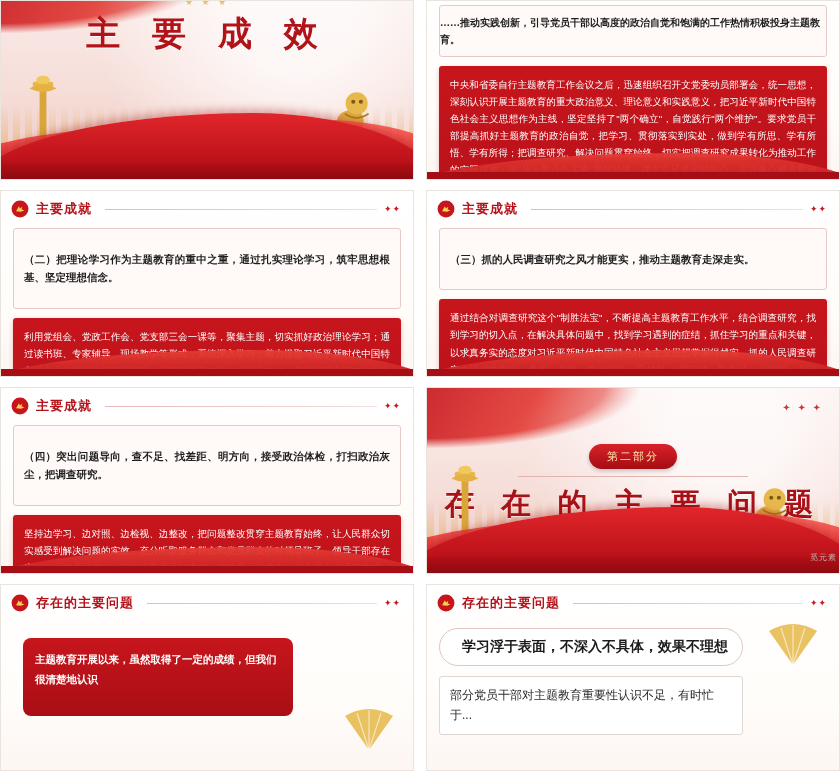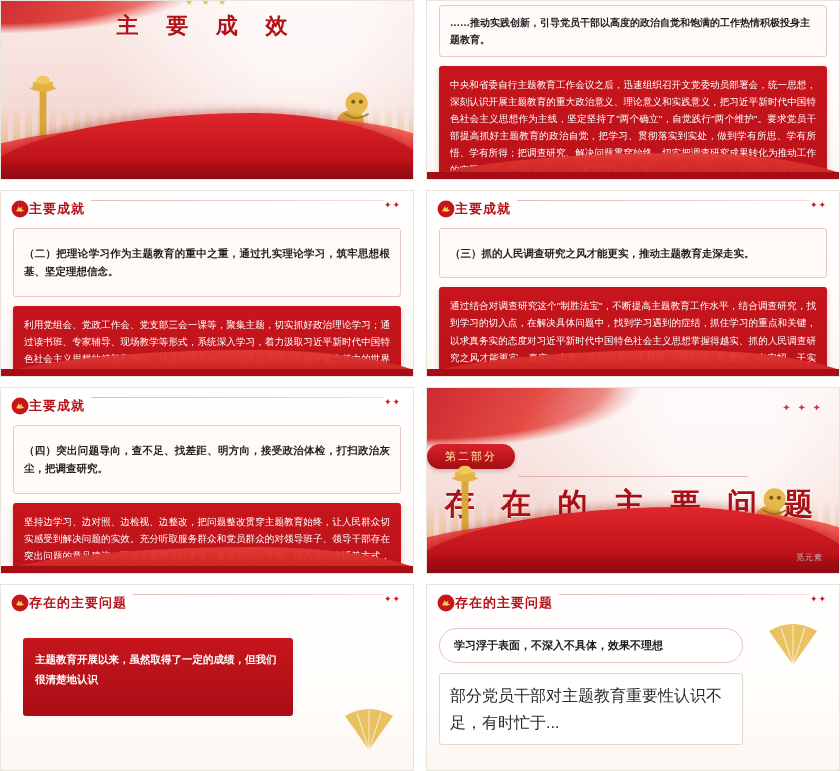--- a/index.html
+++ b/index.html
@@ -53,21 +53,21 @@
   .cover .lion{
     position:absolute;right:8%;bottom:28px;width:62px;height:68px;
   }
   .cover .column{
     position:absolute;left:6%;bottom:22px;width:34px;height:86px;
   }
   .cover-title{
     position:absolute;left:0;right:0;top:38px;text-align:center;
     font-family:"DejaVu Serif","Liberation Serif",serif;
     font-weight:700;color:#b01318;letter-spacing:10px;
-    font-size:22px;text-shadow:0 1px 0 #fff;
+    font-size:34px;text-shadow:0 1px 0 #fff;
   }
   .cover .stars{
     position:absolute;left:50%;transform:translateX(-50%);top:24px;color:#e8c25a;font-size:9px;letter-spacing:3px;
   }
   .cover .flag{
     position:absolute;left:0;top:0;width:60%;height:70px;
     background:linear-gradient(120deg,#c8161d 0%,#e23a33 40%,rgba(226,58,51,0) 100%);
     -webkit-mask-image:radial-gradient(120% 120% at 0% 0%, #000 60%, transparent 72%);
             mask-image:radial-gradient(120% 120% at 0% 0%, #000 60%, transparent 72%);
     opacity:.9;
@@ -75,66 +75,67 @@
   .emblem{
     position:absolute;left:12px;top:10px;width:26px;height:26px;
   }
   .birds{position:absolute;right:16px;top:14px;color:#c0161d;font-size:10px;letter-spacing:2px;opacity:.85;}
 
   
   .content{
     background:linear-gradient(180deg,#ffffff 0%,#fffdfa 60%,#fdf6f2 100%);
   }
   .c-head{
-    display:flex;padding:9px 12px 4px 10px;
+    display:flex;align-items:center;gap:7px;padding:9px 12px 4px 10px;
   }
   .c-head .title{
     font-size:13px;font-weight:700;color:#b4131a;letter-spacing:1px;
     font-family:"DejaVu Serif","Liberation Serif",serif;
   }
   .c-head .rule{
     flex:1;height:1px;background:linear-gradient(90deg,#e8b9b6,#f3dedc);margin-left:6px;
   }
   .c-head .deco{color:#c8161d;font-size:9px;letter-spacing:1px;}
   .lead{
     margin:6px 12px 0 12px;border:1px solid #e7c9c6;border-radius:3px;
-    background:#fffaf8;padding:15px 10px;
+    background:#fffaf8;padding:21px 10px;
     font-size:10.5px;line-height:1.75;color:#1e1e1e;text-align:justify;
     font-family:"DejaVu Serif","Liberation Serif",serif;font-weight:700;
   }
   .body-box{
     margin:9px 12px 0 12px;border-radius:3px;
     background:linear-gradient(180deg,#c7151c 0%,#b6111a 100%);
     color:#fff;padding:10px 11px;
     font-size:9.6px;line-height:1.78;text-align:justify;
     box-shadow:0 2px 5px rgba(170,16,22,.25);
   }
   .slide .foot-ribbon{
     position:absolute;left:-6%;right:-6%;bottom:-14px;height:40px;
     background:linear-gradient(180deg,#e53a33,#b50f17);
     border-radius:60% 40% 0 0/100% 100% 0 0;opacity:.95;
   }
   .slide .foot-bar{position:absolute;left:0;right:0;bottom:0;height:7px;background:#a60d14;}
   .white-pill{
     margin:12px 12px 0 12px;border:1px solid #e2c6c3;border-radius:20px;background:#fff;
-    padding:9px 14px;font-size:11px;color:#1c1c1c;font-weight:700;
+    padding:9px 14px;font-size:14px;color:#1c1c1c;font-weight:700;
     font-family:"DejaVu Serif","Liberation Serif",serif;
+    text-align:right;
   }
   .fan{
     position:absolute;right:10px;bottom:40px;width:60px;height:46px;opacity:.95;
   }
   .watermark{
-    position:absolute;right:16px;bottom:10px;font-size:8px;color:#b9b2ab;letter-spacing:1px;
+    position:absolute;right:2px;bottom:10px;font-size:8px;color:#b9b2ab;letter-spacing:1px;
   }
   .part-badge{
     display:inline-block;background:linear-gradient(180deg,#d9212a,#a50d14);
     color:#ffe9a8;font-size:11px;padding:5px 18px;border-radius:14px;letter-spacing:2px;
     box-shadow:0 2px 4px rgba(0,0,0,.2);
   }
-  .part-wrap{position:absolute;left:0;right:0;top:56px;}
+  .part-wrap{position:absolute;left:0;right:0;top:56px;text-align:center;}
   .part-title{
     position:absolute;left:0;right:0;top:96px;text-align:center;
     font-family:"DejaVu Serif","Liberation Serif",serif;font-weight:700;
     color:#a81117;font-size:30px;letter-spacing:8px;text-shadow:0 1px 0 #fff;
   }
   .part-line{position:absolute;left:22%;right:22%;top:88px;height:1px;background:#e0b5b1;}
   .clip{position:absolute;inset:0;overflow:hidden;}
   .top-crop{position:absolute;left:0;right:0;bottom:0;top:-28px;}
 </style>
 </head>
@@ -166,21 +167,21 @@
         <path d="M30 36 q14 10 28 0" stroke="#a9791f" stroke-width="2" fill="none"></path>
       </svg>
       <div class="ribbon2"></div>
       <div class="ribbon"></div>
       <div class="bar"></div>
     </div>
   </div>
 
   <div class="slide content">
     <div class="top-crop" style="top:-36px;">
-      <div style="margin:40px 12px 0 12px;border:1px solid #e7c9c6;border-radius:3px;background:#fffaf8;padding:8px 10px;font-size:10px;line-height:1.7;color:#1e1e1e;font-family:'DejaVu Serif',serif;font-weight:700;">
+      <div style="margin:40px 12px 0 12px;border:1px solid #e7c9c6;border-radius:3px;background:#fffaf8;padding:8px 0;font-size:10px;line-height:1.7;color:#1e1e1e;font-family:'DejaVu Serif',serif;font-weight:700;">
         ……推动实践创新，引导党员干部以高度的政治自觉和饱满的工作热情积极投身主题教育。
       </div>
       <div class="body-box">中央和省委自行主题教育工作会议之后，迅速组织召开文党委动员部署会，统一思想，深刻认识开展主题教育的重大政治意义、理论意义和实践意义，把习近平新时代中国特色社会主义思想作为主线，坚定坚持了"两个确立"，自觉践行"两个维护"。要求党员干部提高抓好主题教育的政治自觉，把学习、贯彻落实到实处，做到学有所思、学有所悟、学有所得；把调查研究、解决问题贯穿始终，切实把调查研究成果转化为推动工作的实际成效；把"我为群众办实事"贯穿始终，建立立足坚守的初心，实现最心精准贯彻落实、锤炼品格强化纪律，实干担当促进发展、践行宗旨为民造福、廉洁奉公树立新风。</div>
     </div>
     <div class="foot-ribbon"></div>
     <div class="foot-bar"></div>
   </div>
 
   <div class="slide content">
     <div class="c-head">
@@ -266,41 +267,41 @@
   <div class="slide content">
     <div class="c-head">
       <svg class="emblem" style="position:static;width:18px;height:18px;" viewBox="0 0 32 32">
         <circle cx="16" cy="16" r="15" fill="#c7151c"></circle>
         <path d="M9 20 l5-9 2 4 4-3 -1 5 5 1 -6 3z" fill="#f3d24f"></path>
       </svg>
       <span class="title">存在的主要问题</span>
       <span class="rule"></span>
       <span class="deco">✦✦</span>
     </div>
-    <div style="margin:22px 120px 0 22px;border-radius:3px;background:linear-gradient(180deg,#c7151c,#a90e16);color:#fff;padding:12px 12px 26px;font-size:10.5px;line-height:1.9;font-family:'DejaVu Serif',serif;font-weight:700;">主题教育开展以来，虽然取得了一定的成绩，但我们很清楚地认识</div>
+    <div style="margin:22px 120px 0 22px;border-radius:8px;background:linear-gradient(180deg,#c7151c,#a90e16);color:#fff;padding:12px 12px 26px;font-size:10.5px;line-height:1.9;font-family:'DejaVu Serif',serif;font-weight:700;">主题教育开展以来，虽然取得了一定的成绩，但我们很清楚地认识</div>
     <svg class="fan" style="right:14px;bottom:20px;" viewBox="0 0 60 46">
       <path d="M30 46 L6 12 q24 -14 48 0z" fill="#e8bf5a"></path>
       <path d="M30 46 L18 9" stroke="#fff" stroke-width="1.2" opacity=".6"></path>
       <path d="M30 46 L30 6" stroke="#fff" stroke-width="1.2" opacity=".6"></path>
       <path d="M30 46 L42 9" stroke="#fff" stroke-width="1.2" opacity=".6"></path>
     </svg>
   </div>
 
   <div class="slide content">
     <div class="c-head">
       <svg class="emblem" style="position:static;width:18px;height:18px;" viewBox="0 0 32 32">
         <circle cx="16" cy="16" r="15" fill="#c7151c"></circle>
         <path d="M9 20 l5-9 2 4 4-3 -1 5 5 1 -6 3z" fill="#f3d24f"></path>
       </svg>
       <span class="title">存在的主要问题</span>
       <span class="rule"></span>
       <span class="deco">✦✦</span>
     </div>
     <div class="white-pill" style="margin-right:96px;">学习浮于表面，不深入不具体，效果不理想</div>
-    <div style="margin:10px 96px 0 12px;border:1px solid #dfd8d2;border-radius:3px;background:#fff;padding:8px 10px;font-size:16px;line-height:1.7;color:#2a2a2a;">部分党员干部对主题教育重要性认识不足，有时忙于...</div>
+    <div style="margin:10px 96px 0 12px;border:1px solid #dfd8d2;border-radius:3px;background:#fff;padding:8px 10px;font-size:12px;line-height:1.7;color:#2a2a2a;">部分党员干部对主题教育重要性认识不足，有时忙于...</div>
     <svg class="fan" style="right:16px;top:34px;bottom:auto;" viewBox="0 0 60 46">
       <path d="M30 46 L6 12 q24 -14 48 0z" fill="#e8bf5a"></path>
       <path d="M30 46 L18 9" stroke="#fff" stroke-width="1.2" opacity=".6"></path>
       <path d="M30 46 L30 6" stroke="#fff" stroke-width="1.2" opacity=".6"></path>
       <path d="M30 46 L42 9" stroke="#fff" stroke-width="1.2" opacity=".6"></path>
     </svg>
   </div>
 
 </div>
 

